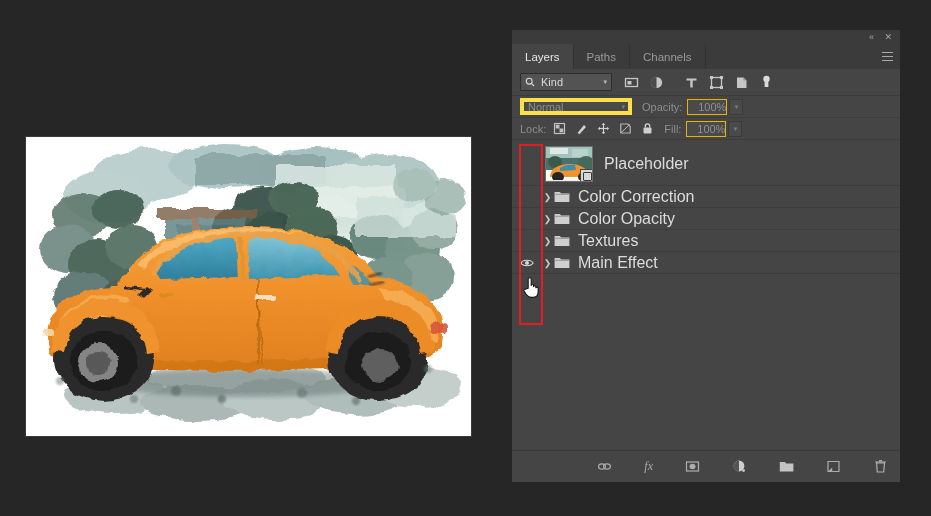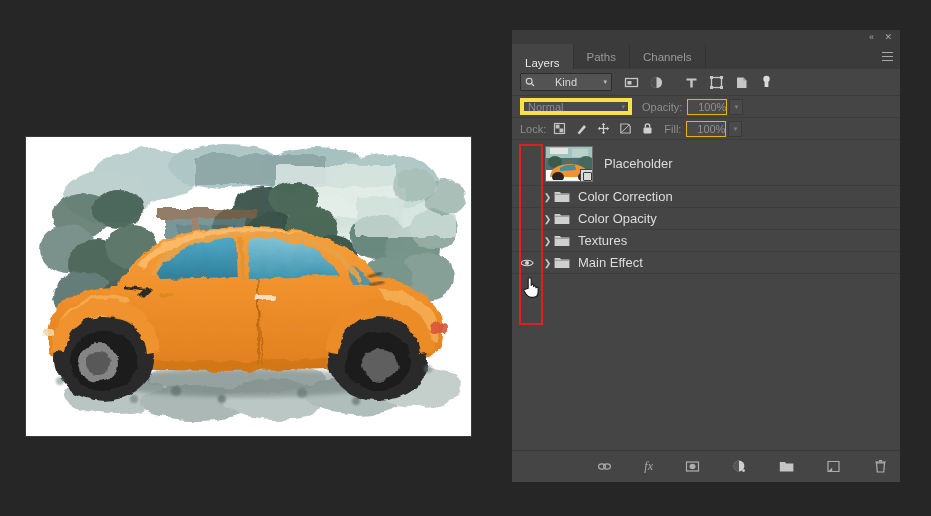--- a/index.html
+++ b/index.html
@@ -39,36 +39,36 @@
 
   .tab-row {
     height: 25px; background: #3b3b3b;
     display: flex; align-items: stretch; position: relative;
   }
   .tab {
     padding: 0 13px; display: flex; align-items: center;
     font-size: 11.5px; color: #9a9a9a; cursor: default;
     border-right: 1px solid #323232;
   }
-  .tab.active { background: #454545; color: #e6e6e6; align-items: flex-end; }
+  .tab.active { background: #454545; color: #e6e6e6; }
   .panel-menu {
     position: absolute; right: 7px; top: 8px;
     width: 11px; height: 9px;
     display: flex; flex-direction: column; justify-content: space-between;
   }
   .panel-menu i { display: block; height: 1px; background: #a8a8a8; }
 
   .filter-row {
     height: 27px; display: flex; align-items: center;
     padding: 0 8px; border-bottom: 1px solid #3a3a3a;
   }
   .kind-select {
     width: 92px; height: 18px; background: #535353;
     border: 1px solid #2e2e2e; border-radius: 1px;
-    display: flex; align-items: center; gap: 20px; padding: 0 4px;
+    display: flex; align-items: center; gap: 6px; padding: 0 4px;
     font-size: 11px; color: #d8d8d8; position: relative;
   }
   .kind-select .caret {
     position: absolute; right: 4px; font-size: 7px; color: #bdbdbd;
   }
   .filter-icons { display: flex; align-items: center; gap: 10px; margin-left: 12px; }
   .f-ico { width: 15px; height: 15px; display: block; }
 
   .blend-row, .lock-row {
     height: 22px; display: flex; align-items: center;
@@ -122,21 +122,21 @@
   .thumb.bg-thumb { width: 54px; height: 33px; }
   .thumb .so-badge {
     position: absolute; right: -1px; bottom: -1px; width: 13px; height: 13px;
     background: #d9d9d9; border: 1px solid #444;
   }
   .thumb .so-badge::before {
     content: ""; position: absolute; left: 2px; top: 2px; width: 7px; height: 7px;
     border: 1.5px solid #3a3a3a; border-radius: 1px;
   }
   .layer-name {
-    font-size: 13px; color: #dcdcdc; margin-left: 11px; white-space: nowrap;
+    font-size: 16px; color: #dcdcdc; margin-left: 11px; white-space: nowrap;
   }
   .layer-name.italic { font-style: italic; }
   .lock-badge {
     position: absolute; right: 26px; top: 50%; transform: translateY(-50%);
     width: 11px; height: 12px;
   }
 
   
   #red-box {
     position: absolute; left: 519px; top: 144px;

